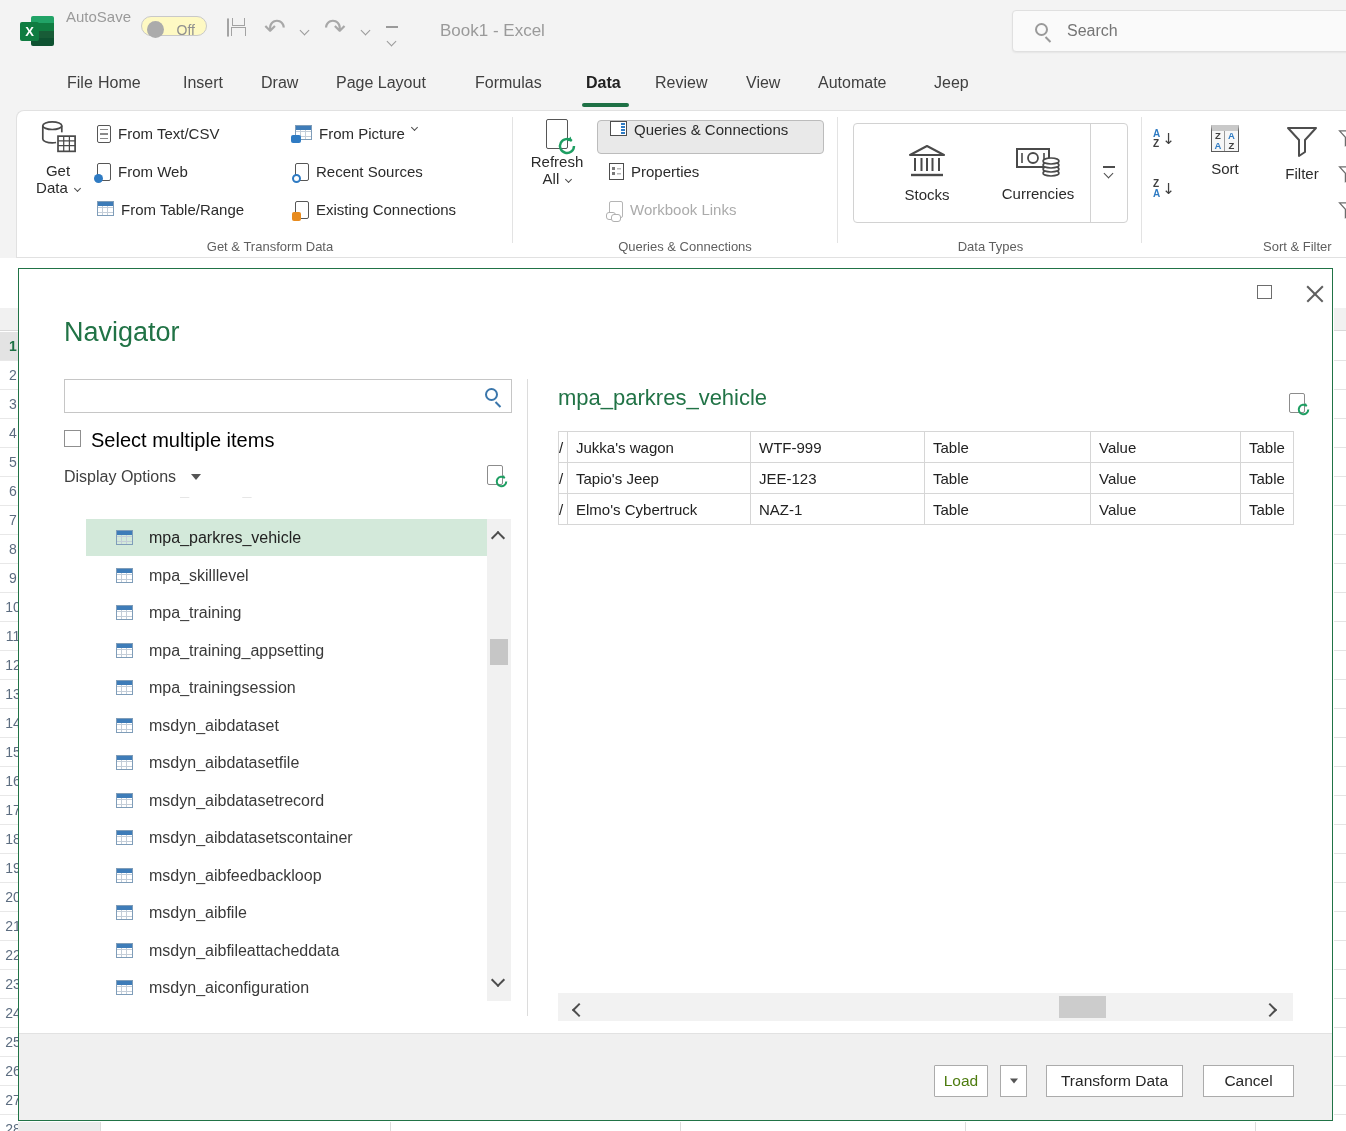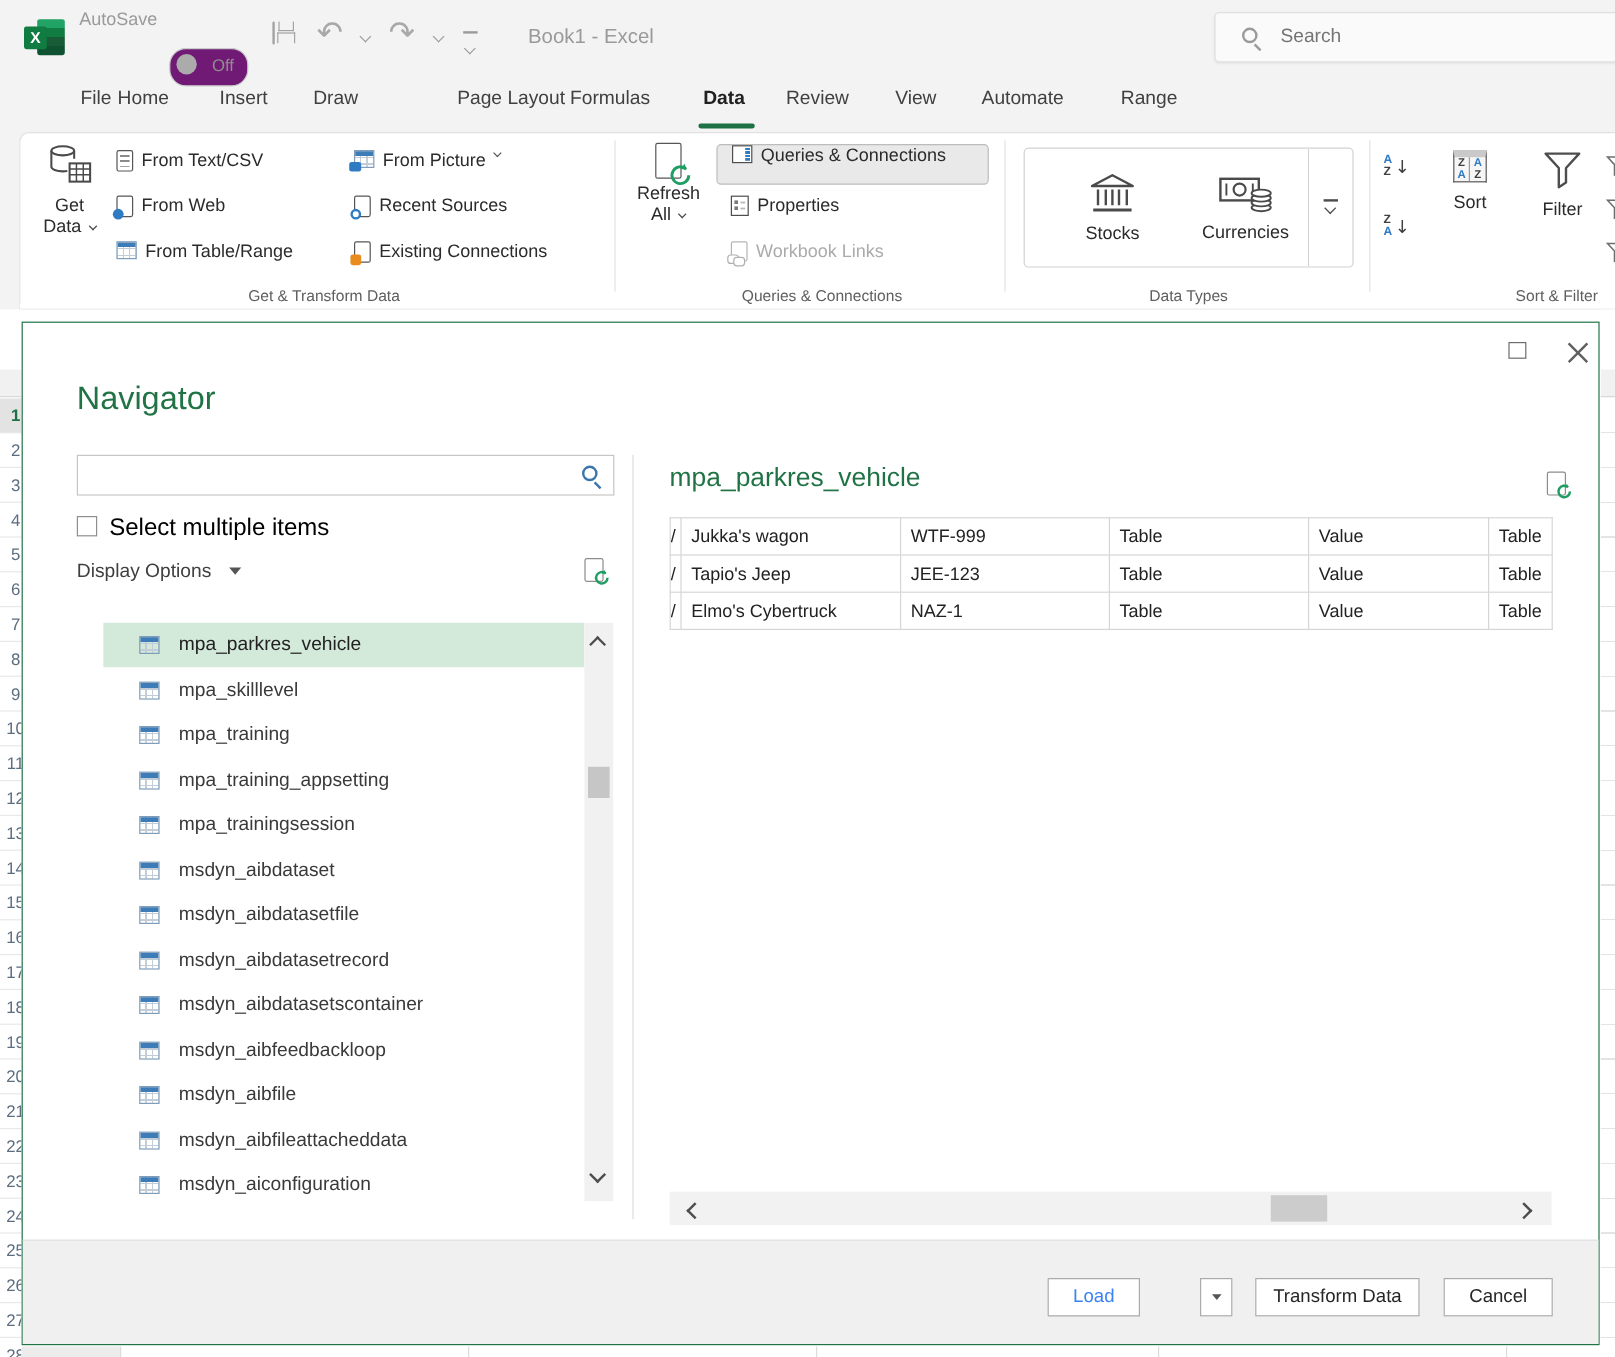--- a/index.html
+++ b/index.html
@@ -7,21 +7,21 @@
   .screen {
     position:relative; width:1346px; height:1131px; overflow:hidden;
     background:#fff; font-family:"Liberation Sans","DejaVu Sans",sans-serif;
     color:#333; -webkit-font-smoothing:antialiased;
   }
   .abs { position:absolute; }
 
   
   .topbg { left:0; top:0; width:1346px; height:258px; background:#f3f3f3; }
   .titlebar-text { color:#9a9a9a; font-size:15px; }
-  .toggle { width:66px; height:32px; border:1.5px solid #c9c9c9; border-radius:14px; background:#701a75;margin-top:24px; }
+  .toggle { width:66px; height:20px; border:1.5px solid #c9c9c9; border-radius:14px; background:#fef9c3; }
   .toggle .knob { position:absolute; left:5px; top:4px; width:17px; height:17px; border-radius:50%; background:#ababab; }
   .toggle .state { position:absolute; right:11px; top:5px; color:#8f8f8f; font-size:14px; }
   .floppy { width:23px; height:23px; border:1.8px solid #a3a3a3; border-radius:3px; position:relative; }
   .floppy::before { content:""; position:absolute; left:4px; top:-1px; width:11px; height:7px; border:1.6px solid #a3a3a3; border-top:none; }
   .floppy::after  { content:""; position:absolute; left:3px; bottom:0;  width:13px; height:8px; border:1.6px solid #a3a3a3; border-bottom:none; }
   .glyph { font-family:"DejaVu Sans",sans-serif; }
   .chev { display:inline-block; width:7px; height:7px; border-right:1.8px solid #9a9a9a; border-bottom:1.8px solid #9a9a9a; }
   .chev.down  { transform:rotate(45deg); }
   .chev.dark  { border-color:#4d4d4d; }
   .chev.small { width:5px; height:5px; }
@@ -166,27 +166,27 @@
   <span class="abs searchbox">
     <span class="mag" style="position:absolute; left:22px; top:12px;"></span>
     <input style="position: absolute; left: 54px; top: 6px; width: 260px; height: 28px; border: none; background: transparent; font-size: 16px; color: rgb(85, 85, 85); outline: none;" placeholder="Search">
   </span>
 
   
   <span class="abs tab" style="left:27px;margin-left:40px;">File</span>
   <span class="abs tab" style="left:98px;">Home</span>
   <span class="abs tab" style="left:183px;">Insert</span>
   <span class="abs tab" style="left:261px;">Draw</span>
-  <span class="abs tab" style="left:336px;margin-left:45px;">Page Layout</span>
+  <span class="abs tab" style="left:336px;">Page Layout</span>
   <span class="abs tab" style="left:475px;">Formulas</span>
   <span class="abs tab active" style="left:586px;">Data</span>
   <span class="abs tab" style="left:655px;">Review</span>
   <span class="abs tab" style="left:746px;">View</span>
   <span class="abs tab" style="left:818px;">Automate</span>
-  <span class="abs tab" style="left:934px;">Range</span>
+  <span class="abs tab" style="left:934px;">Jeep</span>
   <span class="abs tab-underline"></span>
 
   
   <div class="abs ribbon">
 
     <div class="abs bigbtn" style="left:10px; top:8px; width:62px;">
       <svg width="38" height="40" viewBox="0 0 40 42">
         <ellipse cx="14" cy="7" rx="10" ry="4" fill="#fff" stroke="#4a4a4a" stroke-width="1.8"></ellipse>
         <path d="M4 7v14c0 2.2 4.5 4 10 4 1.4 0 2.7-.1 4-.3" fill="none" stroke="#4a4a4a" stroke-width="1.8"></path>
         <path d="M24 7v7" fill="none" stroke="#4a4a4a" stroke-width="1.8"></path>
@@ -546,21 +546,21 @@
 
     
     <div class="abs hscroll">
       <span class="abs" style="left:16px; top:8px;"><span class="chev2 lt"></span></span>
       <span class="thumb"></span>
       <span class="abs" style="right:18px; top:8px;"><span class="chev2 rt"></span></span>
     </div>
 
     
     <div class="abs dlg-footer">
-      <span class="btn" style="left:854px; width:77px; border-radius:1px 0 0 1px; color:#3b82f6;">Load</span>
+      <span class="btn" style="left:915px; width:54px; border-radius:1px 0 0 1px; color:#4d7c0f;">Load</span>
       <span class="btn" style="left:981px; width:27px;">
         <span class="tri-down" style="transform:scale(.8);"></span>
       </span>
       <span class="btn" style="left:1027px; width:137px;">Transform Data</span>
       <span class="btn" style="left:1184px; width:91px;">Cancel</span>
     </div>
   </div>
 </div>
 
 </body></html>

